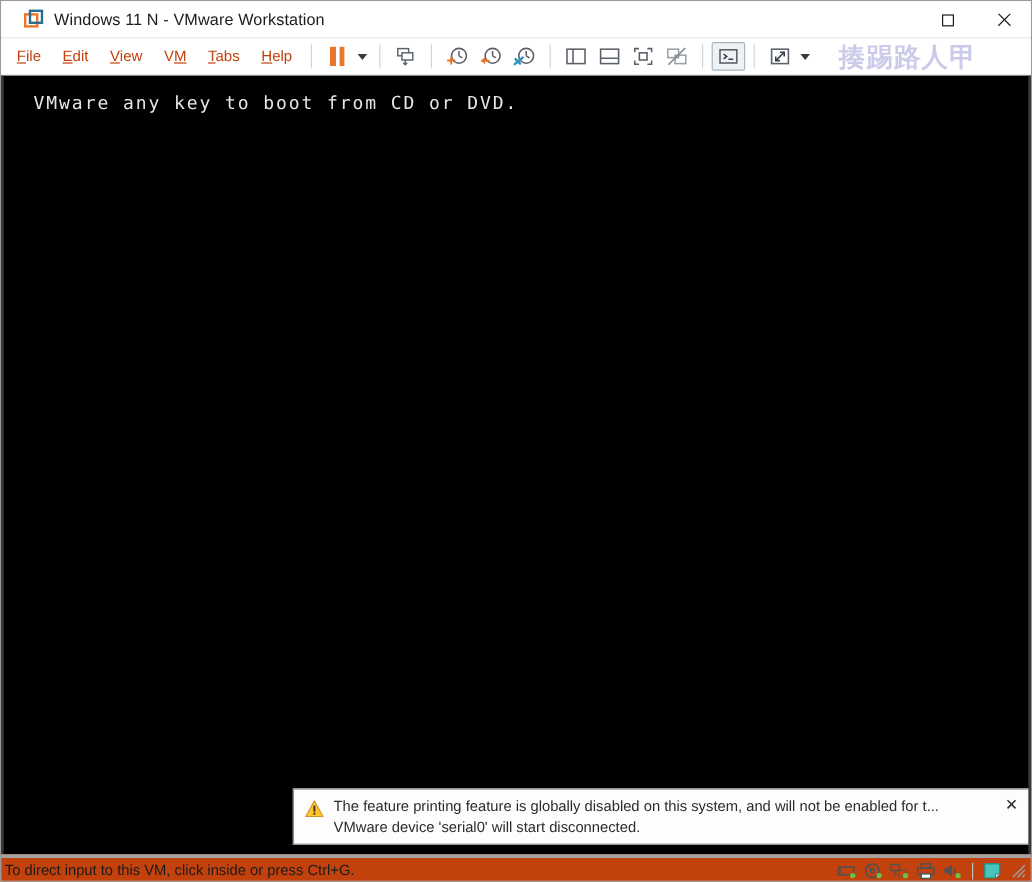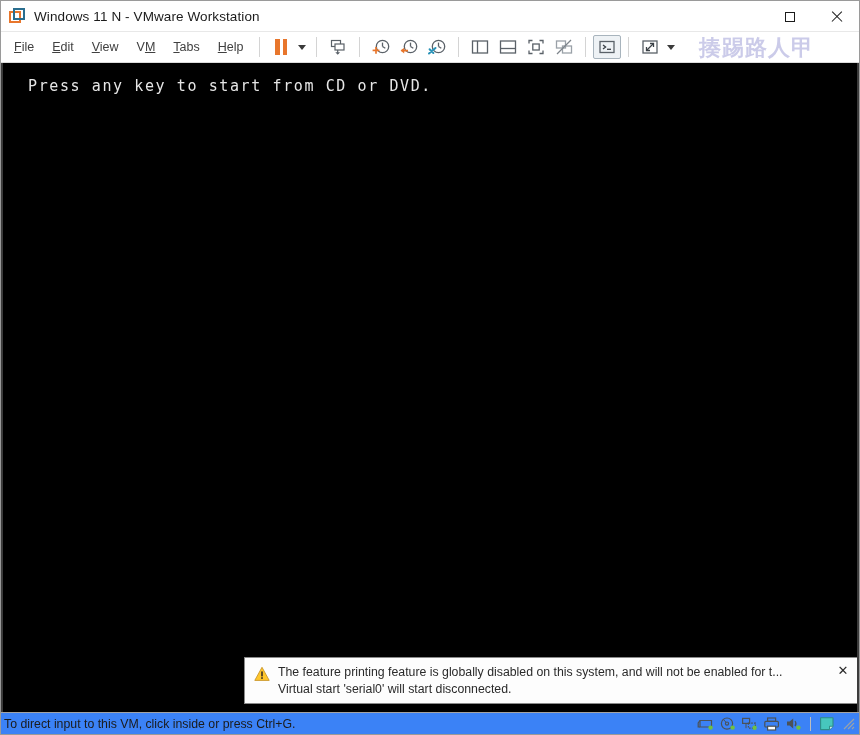--- a/index.html
+++ b/index.html
@@ -18,20 +18,21 @@
   }
 
   
   .titlebar {
     position: relative;
     height: 31px;
     background: #ffffff;
     display: flex; align-items: center;
     flex: 0 0 auto;
     border-bottom: 1px solid #e8e8e8;
+    padding-left: 11px;
   }
   .app-icon {
     width: 17px; height: 17px;
     margin-left: 8px; margin-right: 8px;
     position: relative; flex: 0 0 auto;
   }
   .app-icon .sq-orange {
     position: absolute; left: 0; top: 3px;
     width: 12px; height: 12px;
     border: 2.2px solid #e8762c; background: #ffffff;
@@ -77,21 +78,21 @@
 
   
   .menubar {
     height: 31px; flex: 0 0 auto;
     background: #ffffff;
     display: flex; align-items: center;
     border-bottom: 1px solid #dcdcdc;
     padding-left: 4px;
   }
   .menu-item {
-    font-size: 12.5px; color: #404040;
+    font-size: 12.5px; color: #c2410c;
     padding: 4px 9px; cursor: default; white-space: nowrap;
   }
   .menu-item u { text-decoration: underline; }
 
   .tb-sep {
     width: 1px; height: 20px; background: #d4d4d4;
     margin: 0 7px; flex: 0 0 auto;
   }
   .tb-btn {
     width: 28px; height: 24px;
@@ -154,22 +155,22 @@
     flex: 0 0 auto; width: 14px; height: 15px; margin-left: 6px;
     display: flex; align-items: flex-start; justify-content: center;
     cursor: default;
     font-size: 13px; color: #2b2b2b; line-height: 14px;
     font-family: "Liberation Sans", sans-serif;
   }
 
   
   .statusbar {
     height: 22px; flex: 0 0 auto;
-    background: #3b82f6;
-    border-top: 1px solid #a3a3a3;
+    background: #c2410c;
+    border-top: 3px solid #a3a3a3;
     display: flex; align-items: center;
     position: relative;
   }
   .status-text {
     font-size: 12.3px; color: #1b1b1b;
     padding-left: 3px; white-space: nowrap;
   }
   .status-icons {
     position: absolute; right: 4px; top: 0;
     height: 22px; display: flex; align-items: center; gap: 2px;
@@ -319,33 +320,33 @@
         <path d="M6.5 10 V13.5 H10" fill="none" stroke="#3a4046" stroke-width="1.3"></path>
         <path d="M10 6.5 H13.5 V10" fill="none" stroke="#3a4046" stroke-width="1.3"></path>
       </svg>
     </div>
     <div class="tb-caret">
       <span class="caret-glyph"></span>
     </div>
   </div>
 
   <div class="vm-area">
-    <div class="vm-text">Press any key to start from CD or DVD.</div>
+    <div class="vm-text">VMware any key to boot from CD or DVD.</div>
 
     <div class="notify">
       <span class="warn-ico">
         <svg width="16" height="16" viewBox="0 0 16 16">
           <path d="M8 1.3 L15.2 14.4 H0.8 Z" fill="#ffc72c" stroke="#c9962a" stroke-width="0.9" stroke-linejoin="round"></path>
           <rect x="7.2" y="5.4" width="1.6" height="5" fill="#3a3026"></rect>
           <rect x="7.2" y="11.2" width="1.6" height="1.7" fill="#3a3026"></rect>
         </svg>
       </span>
       <div class="notify-body">
         <div class="notify-line">The feature printing feature is globally disabled on this system, and will not be enabled for t...</div>
-        <div class="notify-line">Virtual start 'serial0' will start disconnected.</div>
+        <div class="notify-line">VMware device 'serial0' will start disconnected.</div>
       </div>
       <div class="notify-close">✕</div>
     </div>
   </div>
 
   <div class="statusbar">
     <div class="status-text">To direct input to this VM, click inside or press Ctrl+G.</div>
 
     <div class="status-icons">
 

